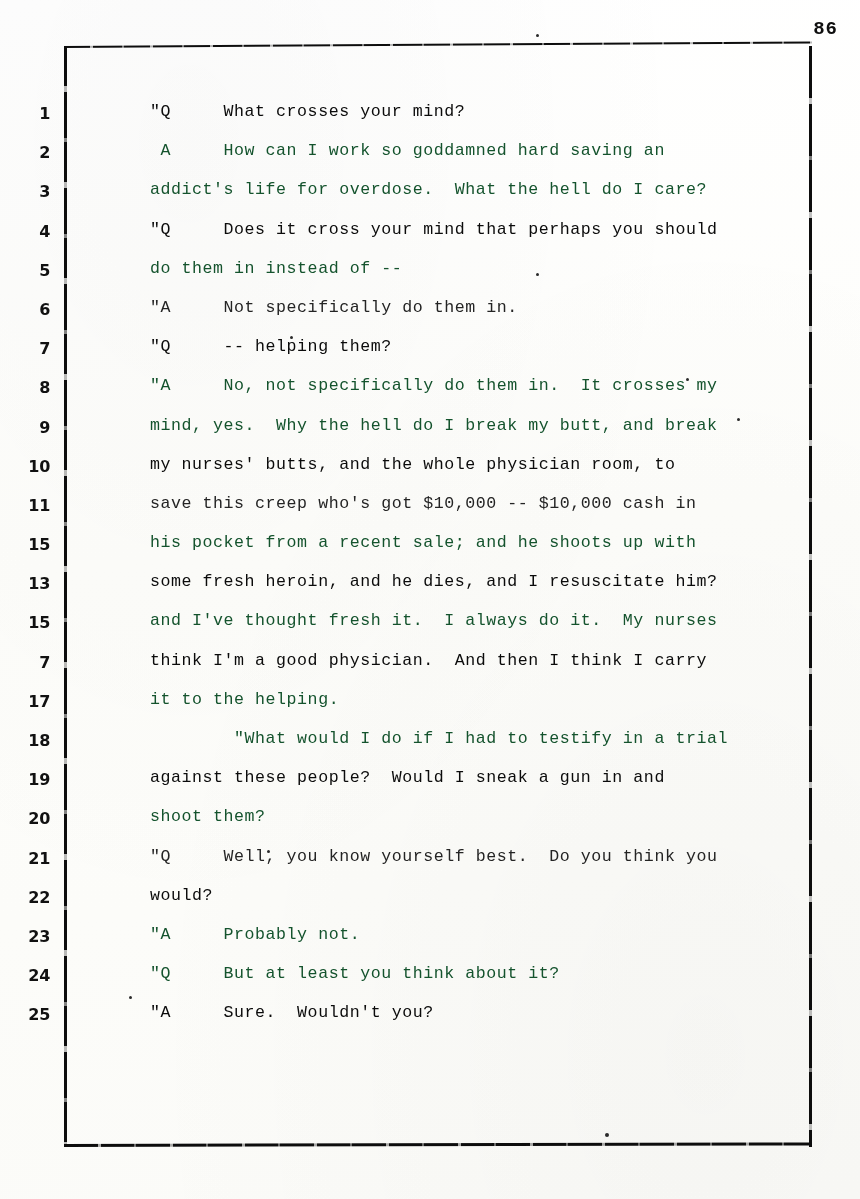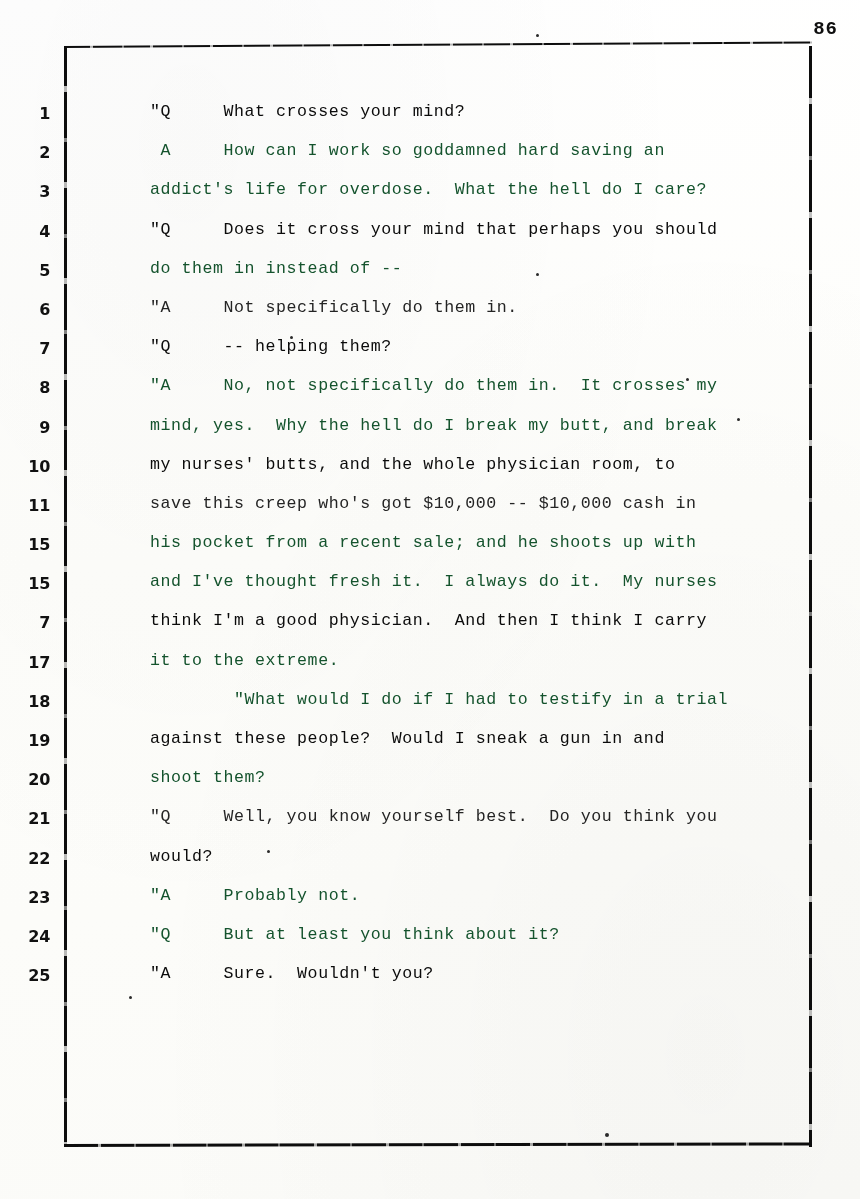--- a/index.html
+++ b/index.html
@@ -234,30 +234,34 @@
       </div>
       <div class="line-row">
         <div class="line-number">11</div>
         <div class="line-text ink-light">save this creep who's got $10,000 -- $10,000 cash in</div>
       </div>
       <div class="line-row">
         <div class="line-number">15</div>
         <div class="line-text ">his pocket from a recent sale; and he shoots up with</div>
       </div>
       <div class="line-row">
+        <div class="line-number">13</div>
+        <div class="line-text ink-heavy">some fresh heroin, and he dies, and I resuscitate him?</div>
+      </div>
+      <div class="line-row">
         <div class="line-number">15</div>
         <div class="line-text ">and I've thought fresh it.  I always do it.  My nurses</div>
       </div>
       <div class="line-row">
         <div class="line-number">7</div>
         <div class="line-text ink-heavy">think I'm a good physician.  And then I think I carry</div>
       </div>
       <div class="line-row">
         <div class="line-number">17</div>
-        <div class="line-text ">it to the extreme.</div>
+        <div class="line-text ">it to the helping.</div>
       </div>
       <div class="line-row">
         <div class="line-number">18</div>
         <div class="line-text ">        "What would I do if I had to testify in a trial</div>
       </div>
       <div class="line-row">
         <div class="line-number">19</div>
         <div class="line-text ink-heavy">against these people?  Would I sneak a gun in and</div>
       </div>
       <div class="line-row">

